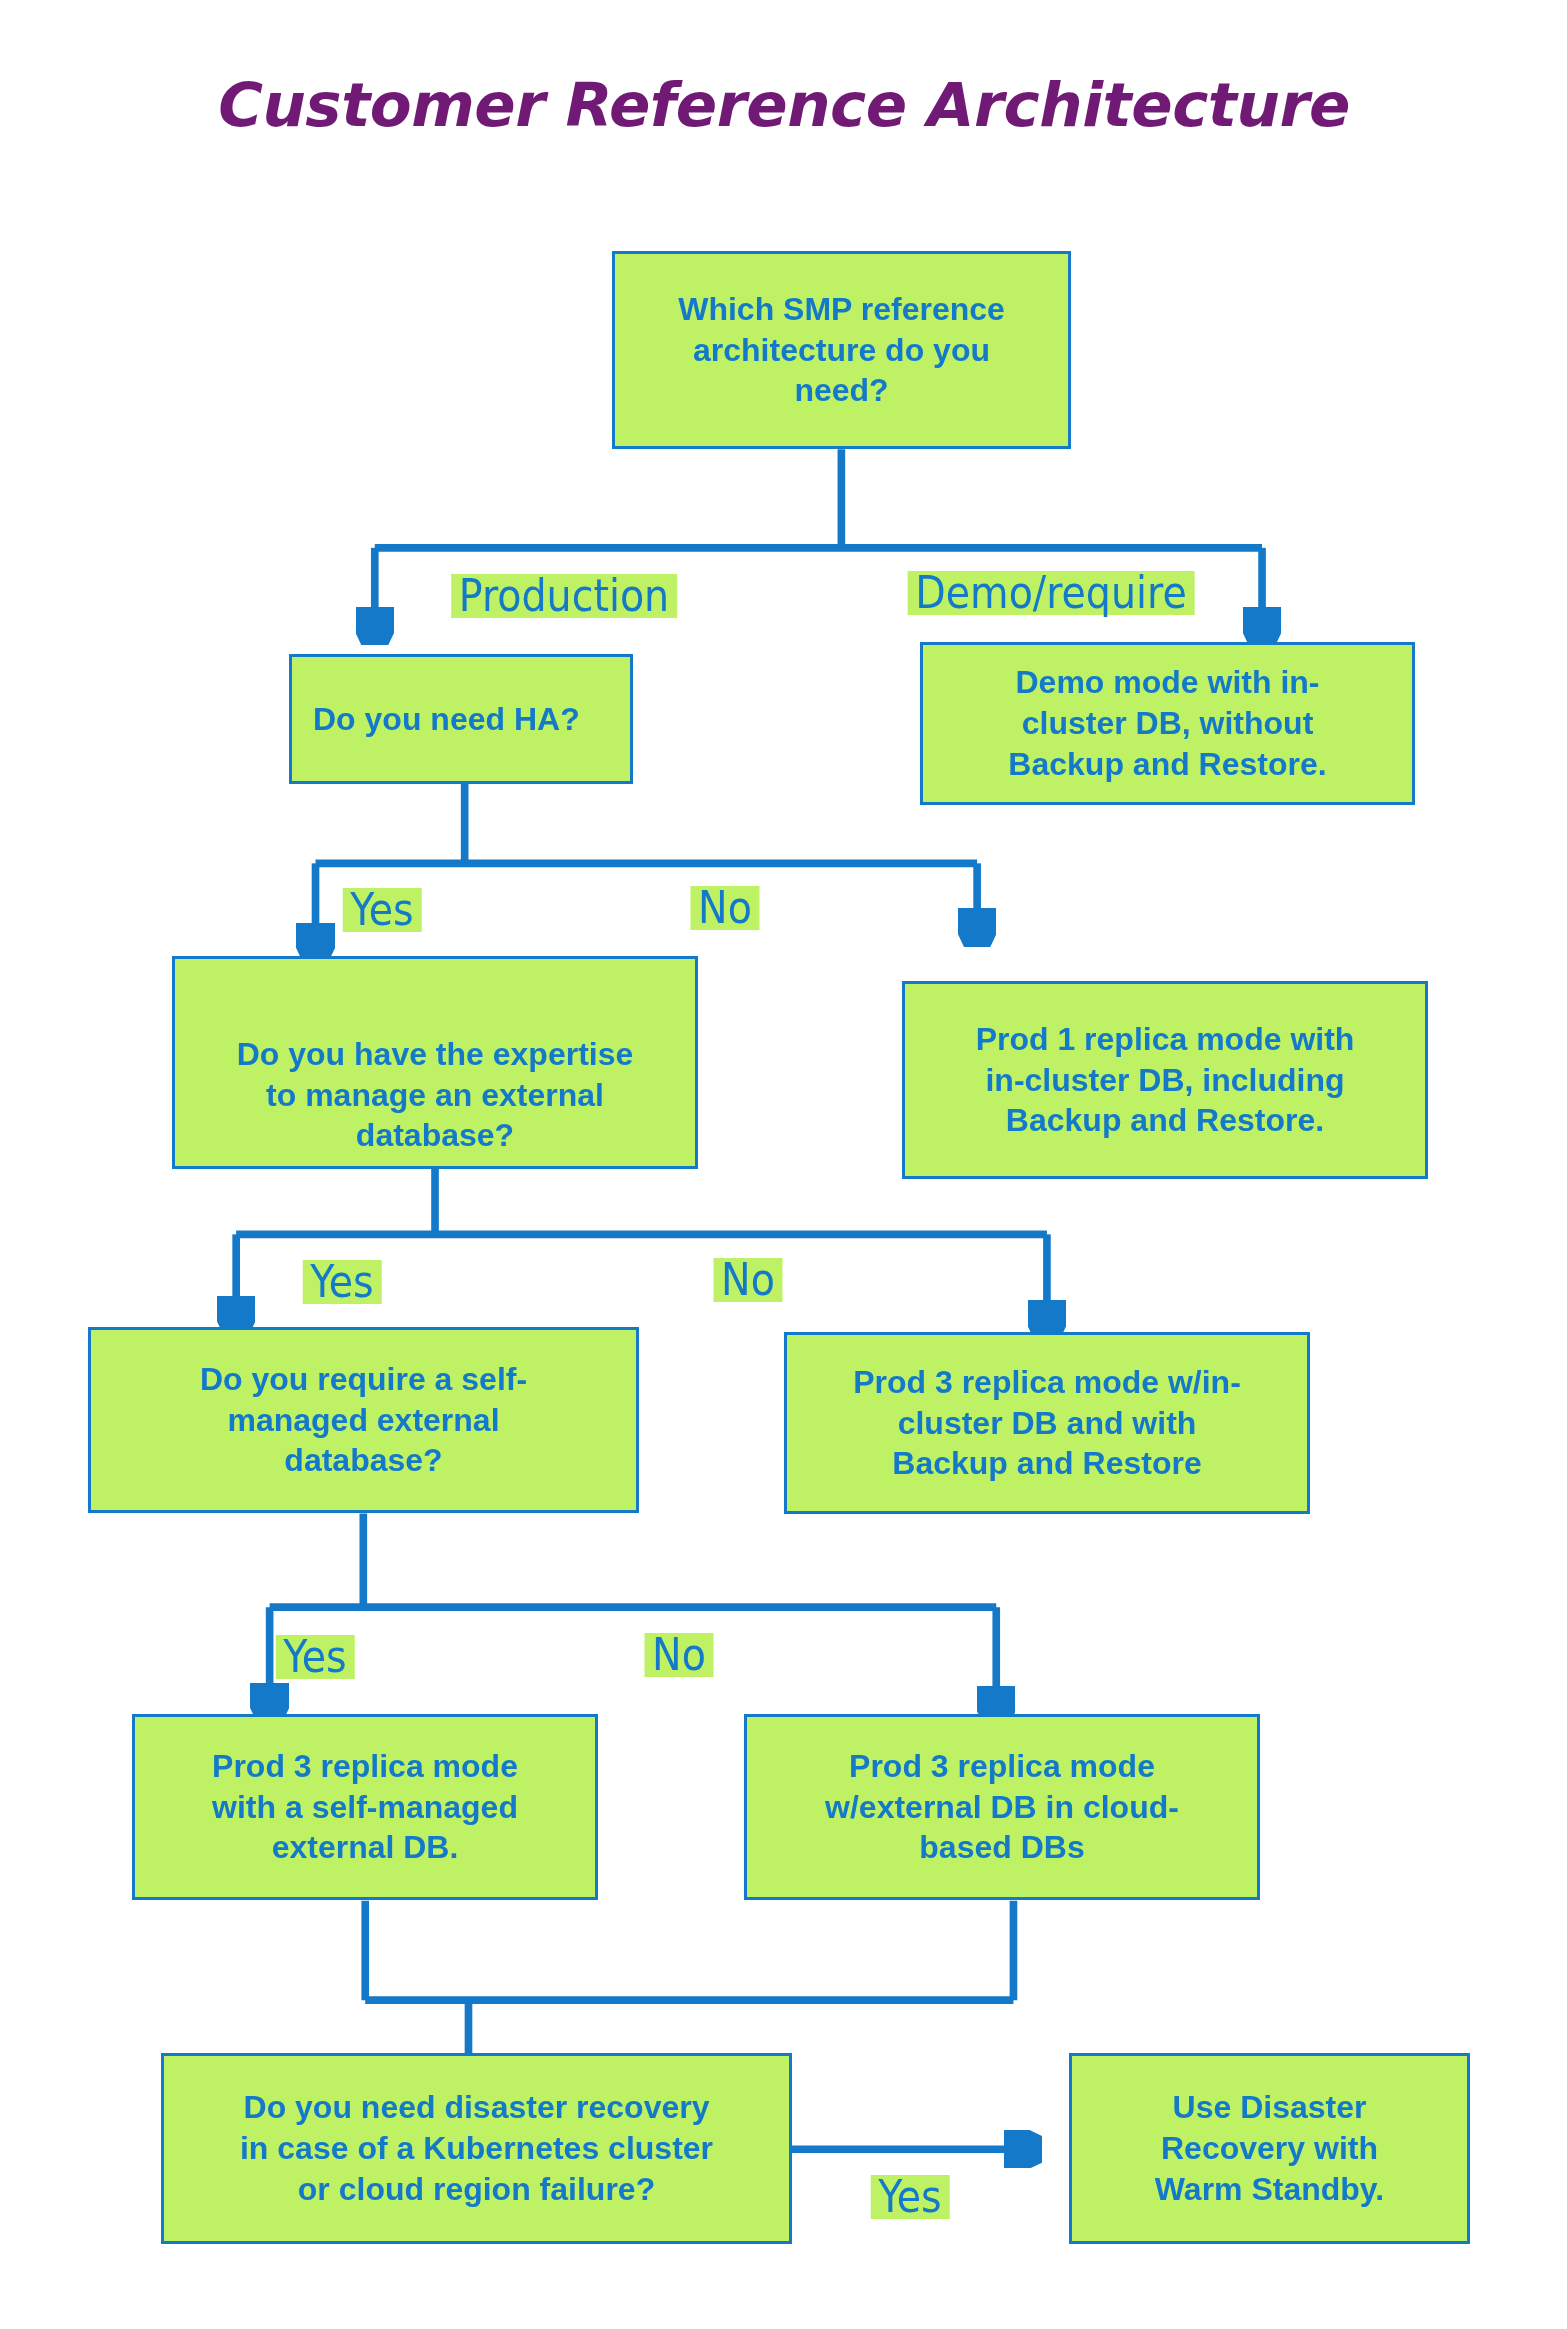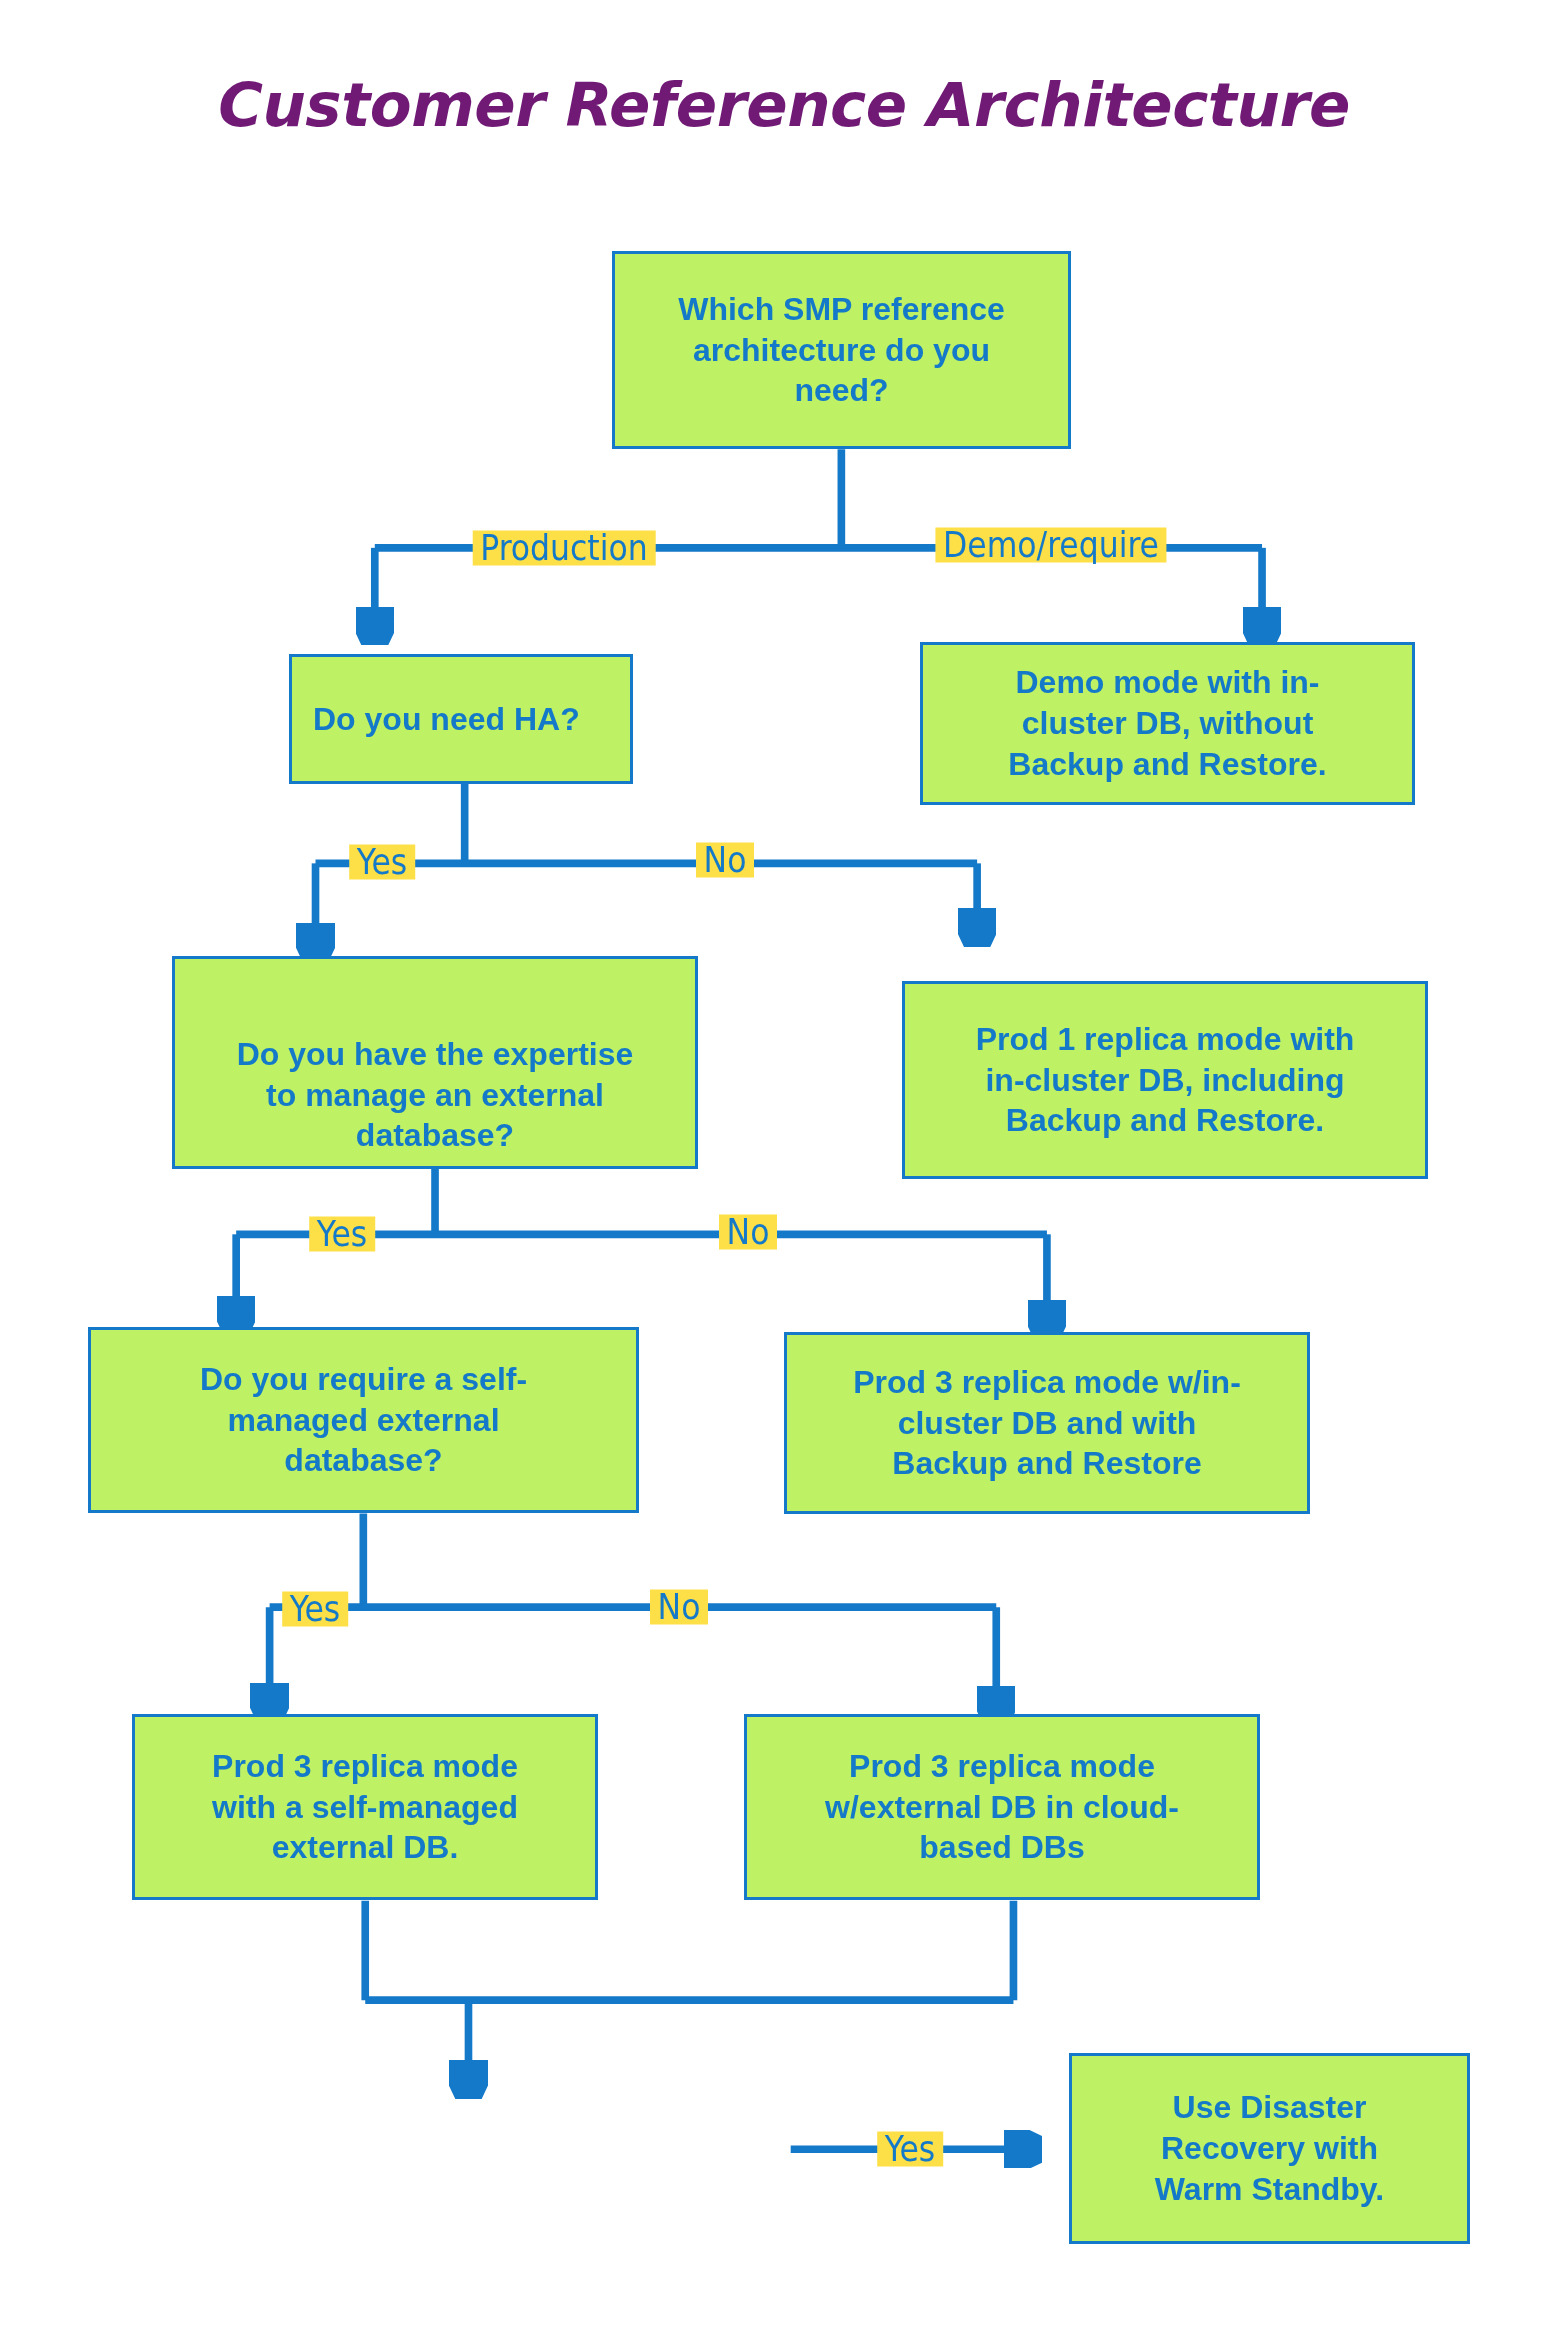--- a/index.html
+++ b/index.html
@@ -53,27 +53,28 @@
   .node.align-left {
     justify-content: flex-start;
   }
   .node.align-left .node-text {
     text-align: left;
   }
   .edge-label {
     position: absolute;
     color: #1479C9;
     font-family: "DejaVu Sans Condensed", "Liberation Sans Narrow", "Liberation Sans", sans-serif;
-    font-size: 35px;
+    font-size: 44px;
     font-weight: 400;
     line-height: 1;
-    background: #fde047;
+    background: #bef264;
     padding: 0 7.6px;
     white-space: nowrap;
     transform: translate(-50%, -50%);
+    margin-top: 48px;
   }
   svg#wires {
     position: absolute;
     left: 0;
     top: 0;
     width: 1568px;
     height: 2330px;
     pointer-events: none;
   }
   svg#wires path, svg#wires line {
@@ -173,20 +174,25 @@
 with a self-managed
 external DB.</span>
   </div>
 
   <div class="node" style="left:744px; top:1714px; width:516px; height:186px;">
     <span class="node-text">Prod 3 replica mode
 w/external DB in cloud-
 based DBs</span>
   </div>
 
+  <div class="node" style="left:161px; top:2053px; width:631px; height:191px;">
+    <span class="node-text">Do you need disaster recovery
+in case of a Kubernetes cluster
+or cloud region failure?</span>
+  </div>
 
   <div class="node" style="left:1069px; top:2053px; width:401px; height:191px;">
     <span class="node-text">Use Disaster
 Recovery with
 Warm Standby.</span>
   </div>
 
   <div class="edge-label" style="left:564px; top:548px;">Production</div>
 
   <div class="edge-label" style="left:1051px; top:545px;">Demo/require</div>

